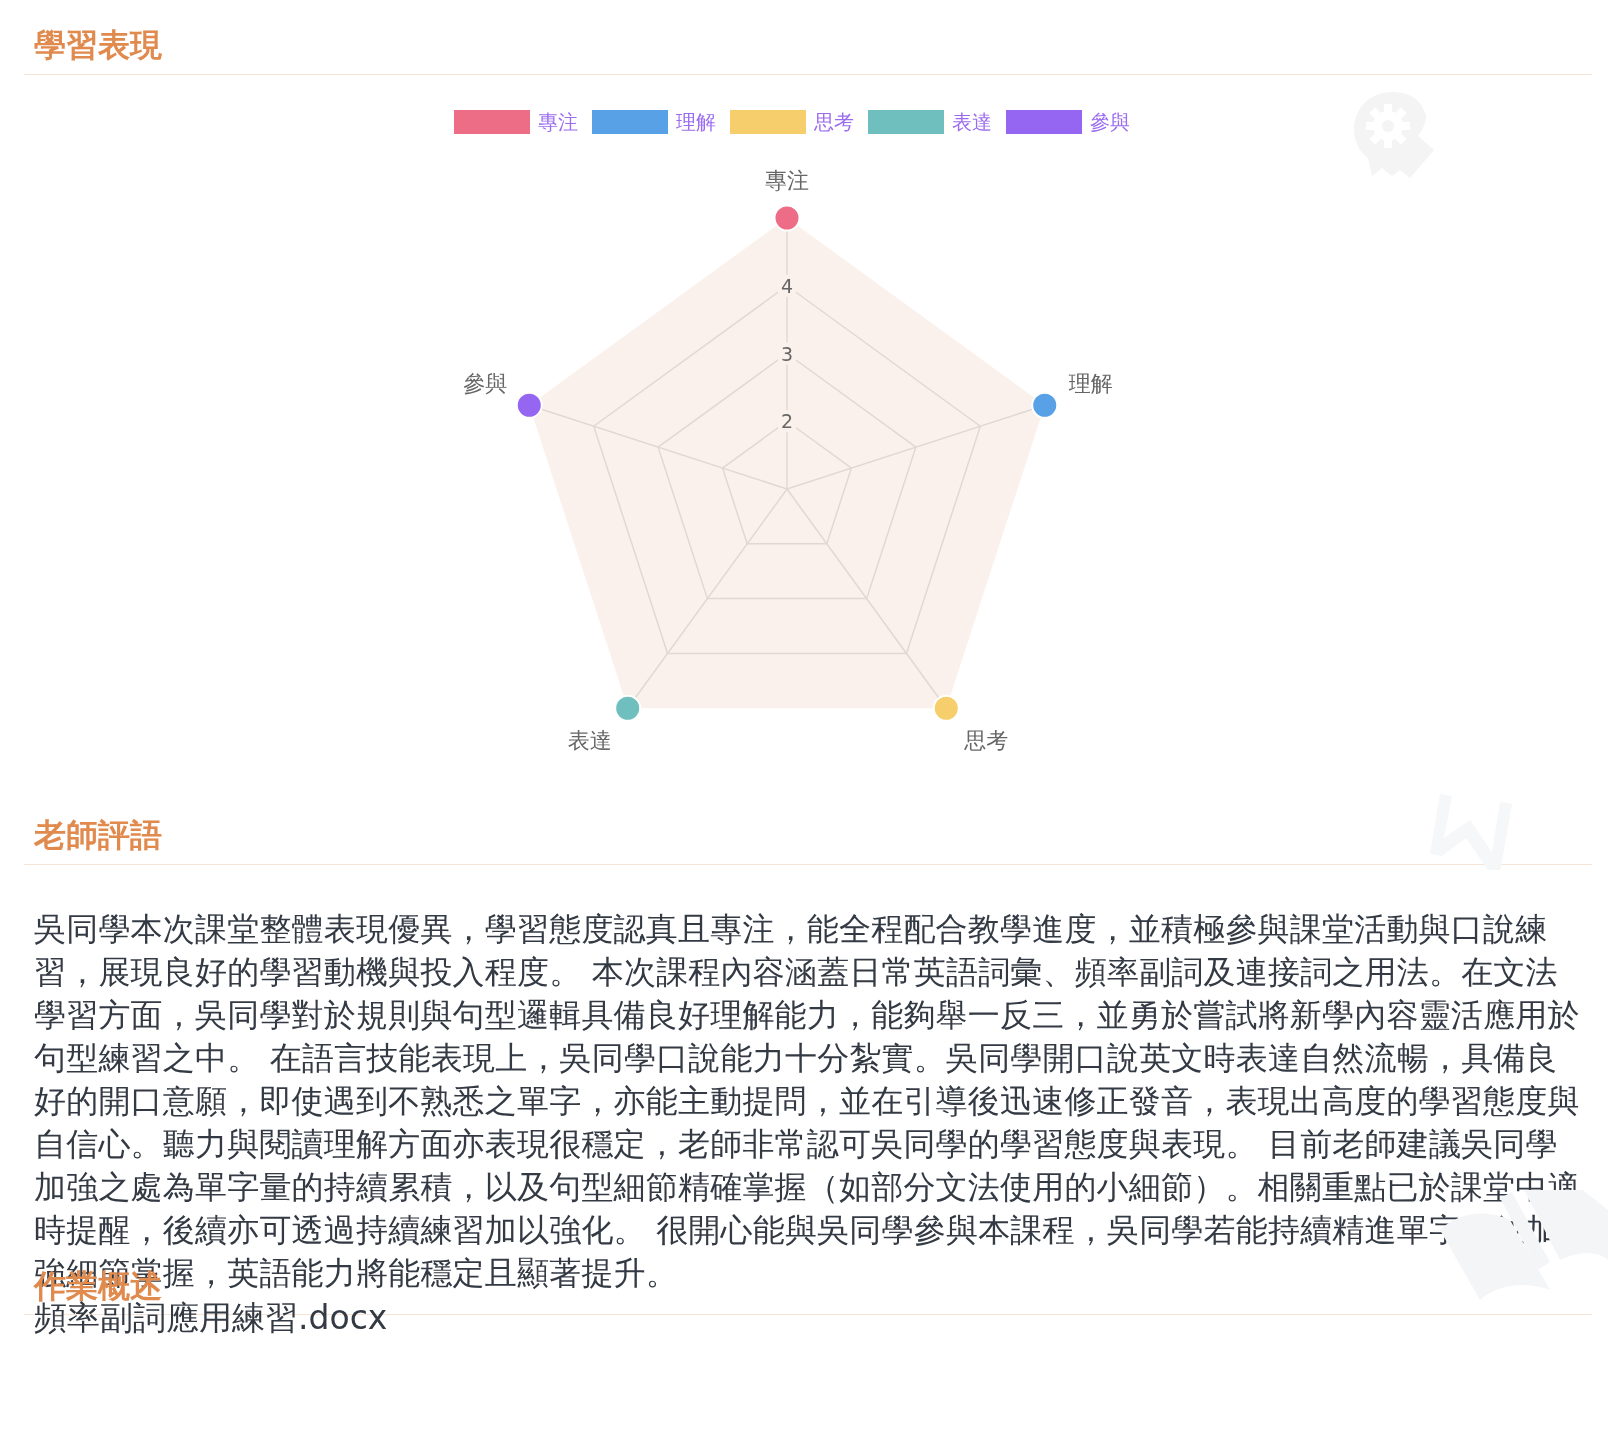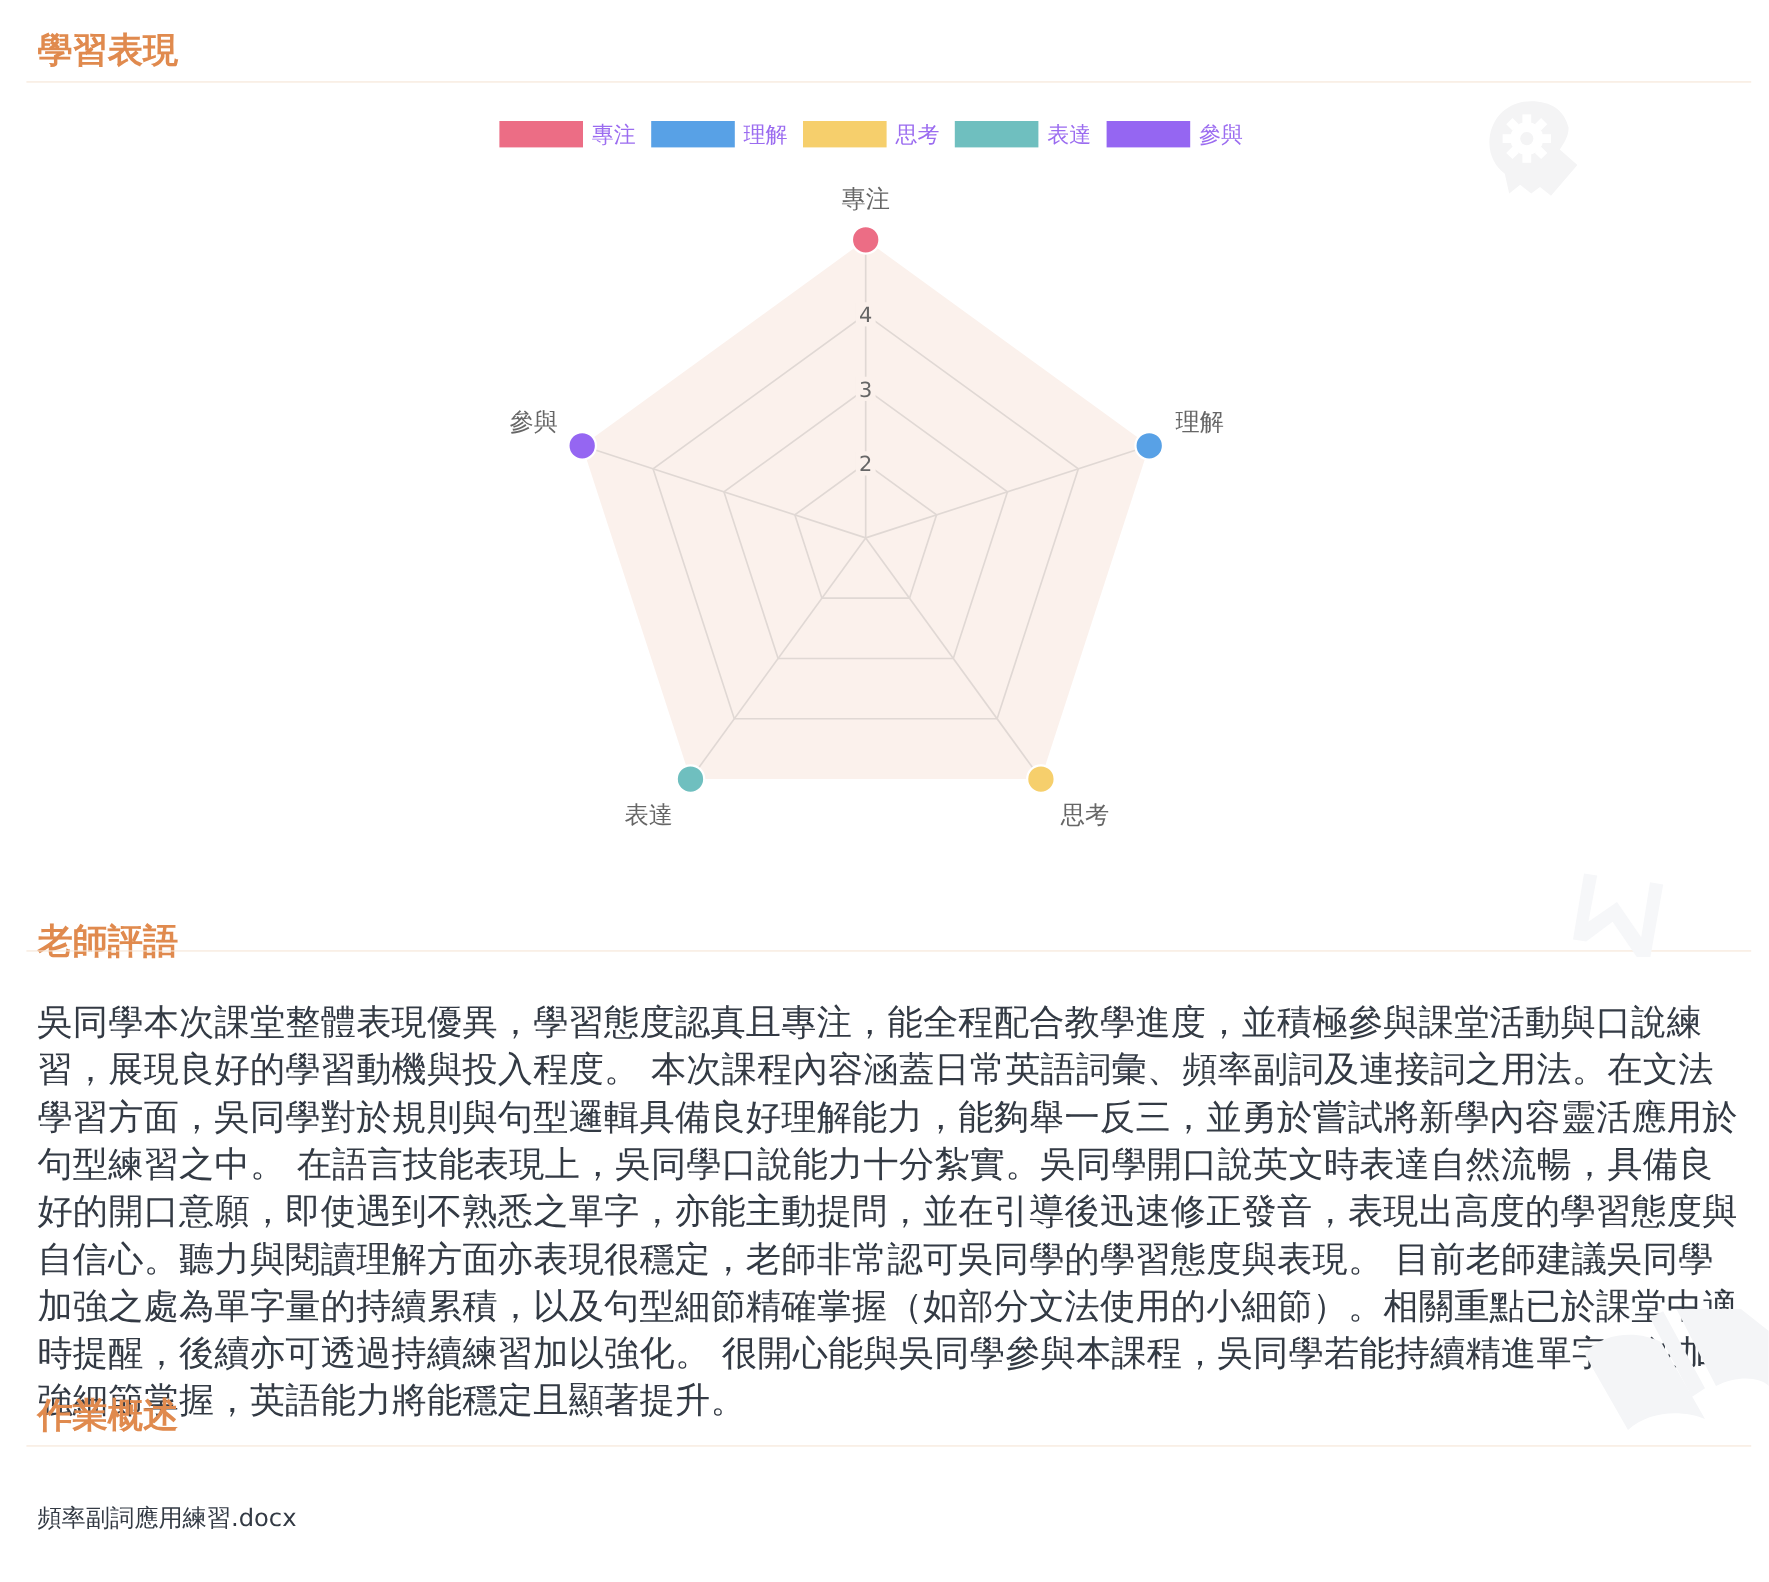--- a/index.html
+++ b/index.html
@@ -25,22 +25,22 @@
   .legend-item { display: flex; align-items: center; margin-right: 14px; cursor: pointer; }
   .legend-swatch { width: 76px; height: 24px; margin-right: 8px; }
   .legend-label { font-size: 20px; color: #9b6cf0; }
   svg text { font-family: "DejaVu Sans", "Liberation Sans", sans-serif; }
   .comment {
     position: absolute; left: 34px; top: 908px; width: 1550px;
     font-size: 32px; line-height: 43px; color: #333a44; margin: 0;
     letter-spacing: 0.2px;
   }
   .file-name {
-    position: absolute; left: 34px; top: 1365px;
-    font-size: 22px; color: #333a44;
+    position: absolute; left: 34px; top: 1296px;
+    font-size: 33px; color: #333a44;
   }
 </style>
 </head>
 <body>
 
 <h2 class="section-title" style="top:24px;">學習表現</h2>
 <div class="divider" style="top:74px;"></div>
 
 <svg class="watermark" style="left:1352px;top:90px;" width="96" height="92" viewBox="0 0 96 92">
   <path d="M40 2 C18 2 2 18 2 40 C2 52 8 62 16 68 L20 86 L30 78 L40 86 L48 80 L58 88 L82 60 L66 46 C70 40 74 34 74 26 C70 10 58 2 40 2 Z" fill="#f4f4f5"></path>
@@ -102,21 +102,21 @@
     <circle cx="946.2898033712602" cy="708.2436054756108" r="12.5" fill="#f6cf6c" stroke="#ffffff" stroke-width="2"></circle>
     <circle cx="627.7101966287398" cy="708.2436054756108" r="12.5" fill="#6fbfbf" stroke="#ffffff" stroke-width="2"></circle>
     <circle cx="529.2636840840133" cy="405.2563945243893" r="12.5" fill="#9566f2" stroke="#ffffff" stroke-width="2"></circle>
     <text x="787" y="188" text-anchor="middle" font-size="22" fill="#666666">專注</text>
     <text x="1068.7363159159866" y="391.25639452438924" text-anchor="start" font-size="22" fill="#666666">理解</text>
     <text x="986.2898033712602" y="748.2436054756108" text-anchor="middle" font-size="22" fill="#666666">思考</text>
     <text x="589.7101966287398" y="748.2436054756108" text-anchor="middle" font-size="22" fill="#666666">表達</text>
     <text x="507.26368408401333" y="391.2563945243893" text-anchor="end" font-size="22" fill="#666666">參與</text>
   </svg>
 
-<h2 class="section-title" style="top:814px;margin-top:20px;">老師評語</h2>
+<h2 class="section-title" style="top:814px;">老師評語</h2>
 <div class="divider" style="top:864px;"></div>
 
 <svg class="watermark" style="left:1420px;top:790px;" width="100" height="80" viewBox="0 0 100 80">
   <path d="M10 64 L20 4 L32 6 L24 48 L50 30 L72 62 L80 12 L92 14 L80 82 L68 80 L46 48 L22 66 Z" fill="#f6f7f9"></path>
 </svg>
 
 <p class="comment">吳同學本次課堂整體表現優異，學習態度認真且專注，能全程配合教學進度，並積極參與課堂活動與口說練習，展現良好的學習動機與投入程度。 本次課程內容涵蓋日常英語詞彙、頻率副詞及連接詞之用法。在文法學習方面，吳同學對於規則與句型邏輯具備良好理解能力，能夠舉一反三，並勇於嘗試將新學內容靈活應用於句型練習之中。 在語言技能表現上，吳同學口說能力十分紮實。吳同學開口說英文時表達自然流暢，具備良好的開口意願，即使遇到不熟悉之單字，亦能主動提問，並在引導後迅速修正發音，表現出高度的學習態度與自信心。聽力與閱讀理解方面亦表現很穩定，老師非常認可吳同學的學習態度與表現。 目前老師建議吳同學加強之處為單字量的持續累積，以及句型細節精確掌握（如部分文法使用的小細節）。相關重點已於課堂中適時提醒，後續亦可透過持續練習加以強化。 很開心能與吳同學參與本課程，吳同學若能持續精進單字量並加強細節掌握，英語能力將能穩定且顯著提升。</p>
 
 <svg class="watermark" style="left:1440px;top:1190px;" width="168" height="110" viewBox="0 0 168 110">
   <path d="M0 40 C20 20 50 20 70 30 L110 100 C90 92 60 92 40 110 Z" fill="#f4f5f7"></path>

